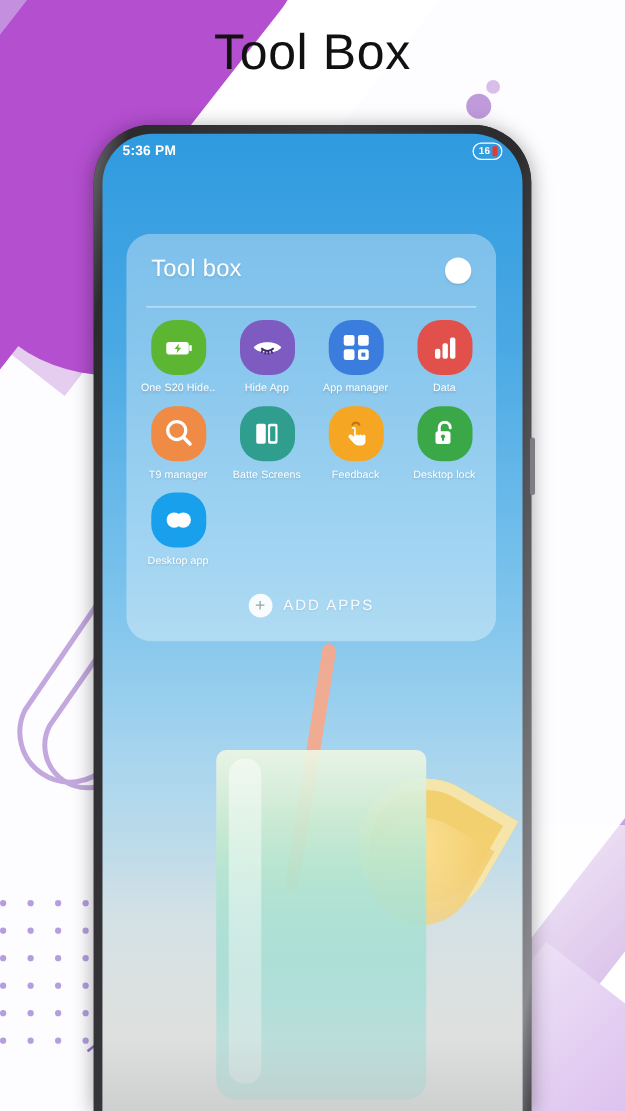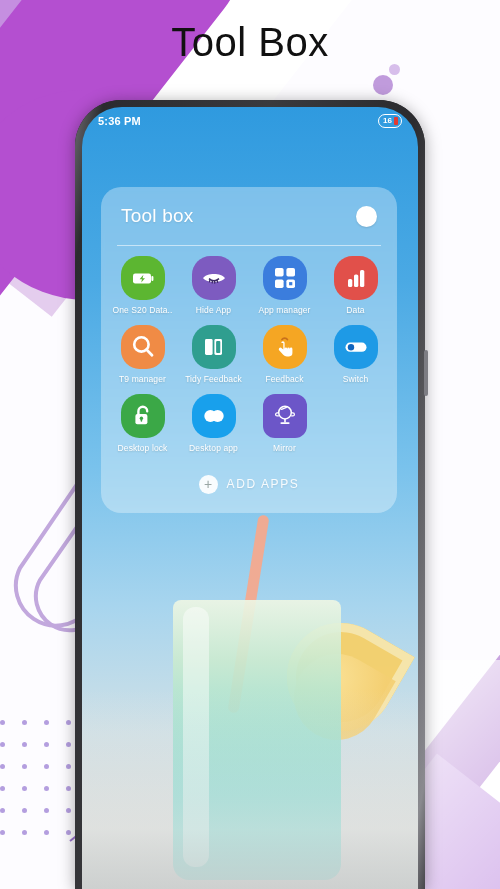--- a/index.html
+++ b/index.html
@@ -287,21 +287,21 @@
       <div id="grid">
 
         <div class="app">
           <div class="app-ic sq" style="background:#5cb631">
             <svg width="26" height="26" viewBox="0 0 26 26">
               <rect x="3" y="8.5" width="18" height="10" rx="2.2" fill="#fff"></rect>
               <rect x="21.4" y="11" width="2" height="5" rx="1" fill="#fff"></rect>
               <path d="M13.4 9.8 L9.6 14.2 H12 L11.2 17.6 L15 13.2 H12.6 Z" fill="#5cb631"></path>
             </svg>
           </div>
-          <div class="app-lbl">One S20 Data..</div>
+          <div class="app-lbl">One S20 Hide..</div>
         </div>
 
         <div class="app">
           <div class="app-ic sq" style="background:#7d5bc0">
             <svg width="28" height="28" viewBox="0 0 28 28">
               <path d="M3 14 C7 8.5, 21 8.5, 25 14 C21 19.5, 7 19.5, 3 14 Z" fill="#fff"></path>
               <path d="M9 14.6 q5 4.4 10 0" fill="none" stroke="#3d2a66" stroke-width="1.5"></path>
               <path d="M10 15.6 l-.6 2.2 M12.4 16.6 l-.2 2.3 M14.6 16.8 l.2 2.3 M17 16.2 l.7 2.1" stroke="#3d2a66" stroke-width="1.3" stroke-linecap="round"></path>
             </svg>
           </div>
@@ -343,42 +343,33 @@
         </div>
 
         <div class="app">
           <div class="app-ic sq" style="background:#2f9e8f">
             <svg width="24" height="24" viewBox="0 0 24 24">
               <rect x="3" y="4" width="7.6" height="16" rx="1.4" fill="#fff"></rect>
               <rect x="12.4" y="4" width="7.6" height="16" rx="1.4" fill="#fff"></rect>
               <rect x="14.1" y="6" width="4.2" height="12" rx="1" fill="#2f9e8f"></rect>
             </svg>
           </div>
-          <div class="app-lbl">Tidy Feedback</div>
+          <div class="app-lbl">Batte Screens</div>
         </div>
 
         <div class="app">
           <div class="app-ic sq" style="background:#f5a623">
             <svg width="26" height="26" viewBox="0 0 26 26">
               <path d="M10 5.6 a3.3 3.3 0 0 1 5.4 0" fill="none" stroke="#c8711b" stroke-width="1.8" stroke-linecap="round"></path>
               <path d="M11.3 9 v6.4 l-2.2-1.6 a1.6 1.6 0 0 0-2 2.4 l4.1 4.6 a5 5 0 0 0 3.7 1.6 h2.2 a3.3 3.3 0 0 0 3.3-3.3 v-4.2 a1.3 1.3 0 0 0-2.6 0 a1.3 1.3 0 0 0-2.6 0 a1.3 1.3 0 0 0-2.6 0 V9 a1.65 1.65 0 0 0-3.3 0 z" fill="#fff"></path>
             </svg>
           </div>
           <div class="app-lbl">Feedback</div>
         </div>
 
-        <div class="app">
-          <div class="app-ic sq" style="background:#1e9ae6">
-            <svg width="28" height="28" viewBox="0 0 28 28">
-              <rect x="3.5" y="9.6" width="21" height="9.2" rx="4.6" fill="#fff"></rect>
-              <circle cx="9" cy="14.2" r="3.2" fill="#1165bd"></circle>
-            </svg>
-          </div>
-          <div class="app-lbl">Switch</div>
-        </div>
 
         <div class="app">
           <div class="app-ic sq" style="background:#3ba847">
             <svg width="26" height="26" viewBox="0 0 26 26">
               <path d="M8.4 11 V8.2 a4.4 4.4 0 0 1 8.8 0" fill="none" stroke="#fff" stroke-width="2.4" stroke-linecap="round"></path>
               <rect x="5.4" y="11" width="12" height="10.2" rx="2" fill="#fff"></rect>
               <circle cx="11.4" cy="15.2" r="1.7" fill="#3ba847"></circle>
               <rect x="10.6" y="15.4" width="1.6" height="3.4" rx=".8" fill="#3ba847"></rect>
             </svg>
           </div>
@@ -392,33 +383,20 @@
             <svg width="30" height="30" viewBox="0 0 30 30">
               <circle cx="11.4" cy="15" r="6.1" fill="#fff"></circle>
               <circle cx="18.6" cy="15" r="6.1" fill="#fff"></circle>
               <path d="M15 9.3 a6.1 6.1 0 0 0 0 11.4 a6.1 6.1 0 0 1 0-11.4 z" fill="#18a0ec"></path>
               <path d="M14.9 9.1 a6.1 6.1 0 0 0 0 11.8 a6.1 6.1 0 0 1 0-11.8" fill="#1b7fd0"></path>
             </svg>
           </div>
           <div class="app-lbl">Desktop app</div>
         </div>
 
-        <div class="app">
-          <div class="app-ic" style="background:#6c56c8;border-radius:12px">
-            <svg width="28" height="28" viewBox="0 0 28 28">
-              <circle cx="14" cy="10.6" r="6.3" fill="none" stroke="#fff" stroke-width="1.5"></circle>
-              <path d="M10.6 7.4 L15.4 5.4" stroke="#fff" stroke-width="1.2" stroke-linecap="round"></path>
-              <path d="M7.7 10.9 h-1.6 a1.5 1.5 0 0 0 0 3 h1.8" fill="none" stroke="#fff" stroke-width="1.3"></path>
-              <path d="M20.3 10.9 h1.6 a1.5 1.5 0 0 1 0 3 h-1.8" fill="none" stroke="#fff" stroke-width="1.3"></path>
-              <rect x="13.2" y="16.8" width="1.6" height="3.6" fill="#fff"></rect>
-              <rect x="9.4" y="20.2" width="9.2" height="1.8" rx=".9" fill="#fff"></rect>
-            </svg>
-          </div>
-          <div class="app-lbl">Mirror</div>
-        </div>
 
       </div>
 
       <div id="addrow">
         <span id="addplus">+</span>
         <span id="addlbl">ADD APPS</span>
       </div>
     </div>
   </div>
 </div>

